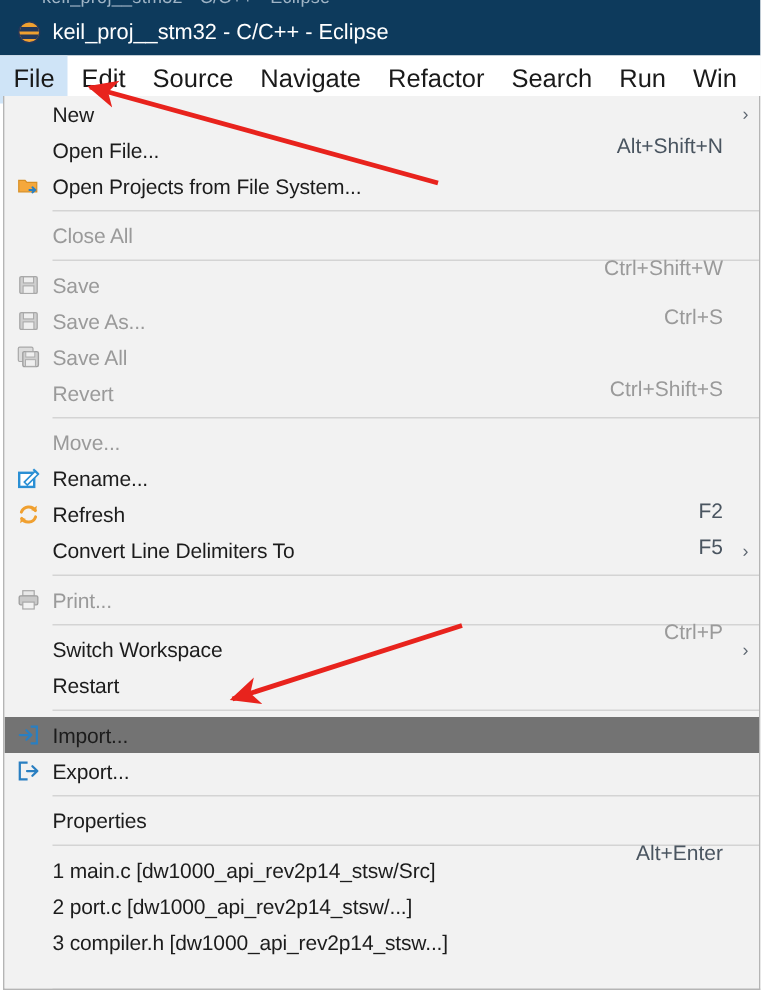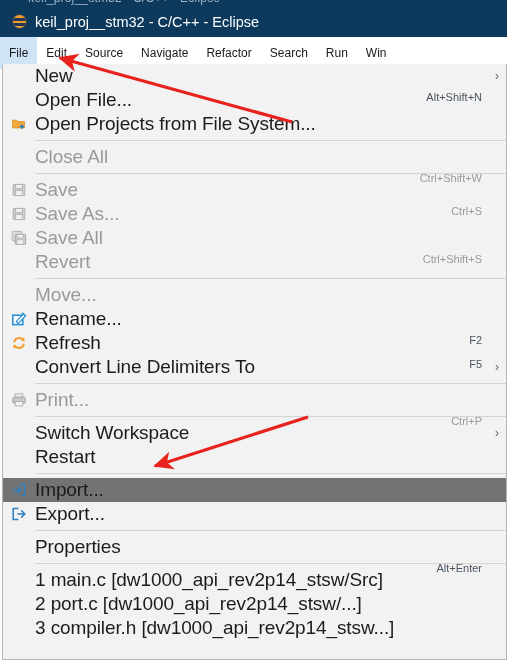--- a/index.html
+++ b/index.html
@@ -89,21 +89,21 @@
     height: 27px;
     background: #ffffff;
     display: flex;
     align-items: stretch;
     box-sizing: border-box;
   }
   .menubar-item {
     display: flex;
     align-items: center;
     padding: 16px 9px;
-    font-size: 12px;
+    font-size: 17px;
     color: #1a1a1a;
     white-space: nowrap;
     cursor: default;
   }
   .menubar-item.active {
     background: #cfe4f7;
   }
 
   
   .menu-panel {
@@ -143,32 +143,32 @@
   }
   .row-icon {
     width: 32px;
     height: 24px;
     flex: 0 0 auto;
     display: flex;
     align-items: center;
     justify-content: center;
   }
   .row-label {
-    font-size: 19px;
+    font-size: 14px;
     color: #1c1c1c;
     white-space: nowrap;
     flex: 1 1 auto;
     letter-spacing: -0.1px;
   }
   .menu-row.disabled .row-label,
   .menu-row.disabled .row-accel {
     color: #9a9a9a;
   }
   .row-accel {
-    font-size: 11px;
+    font-size: 14px;
     color: #4a5560;
     white-space: nowrap;
     margin-right: 8px;
     flex: 0 0 auto;
     margin-top: 42px;
   }
   .row-arrow {
     font-size: 12px;
     color: #5d6670;
     width: 14px;

